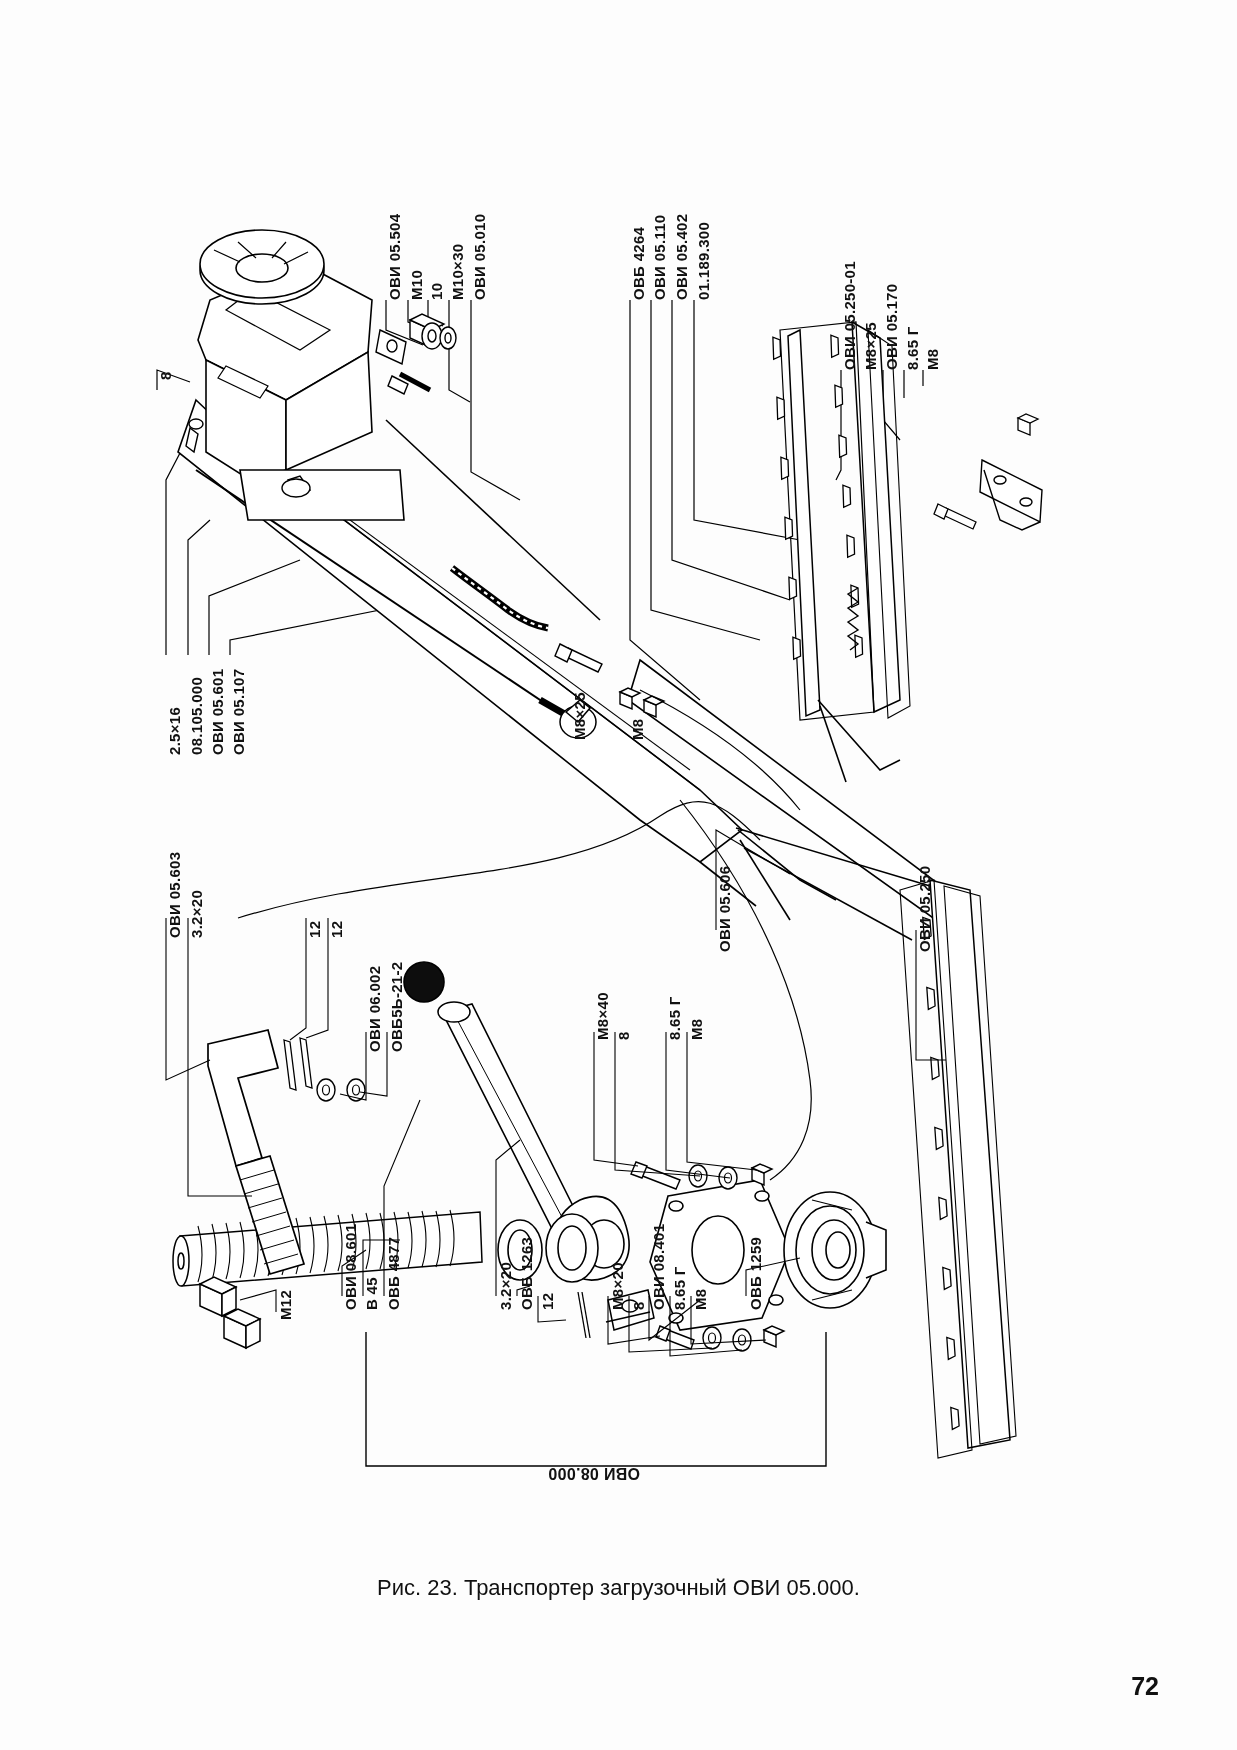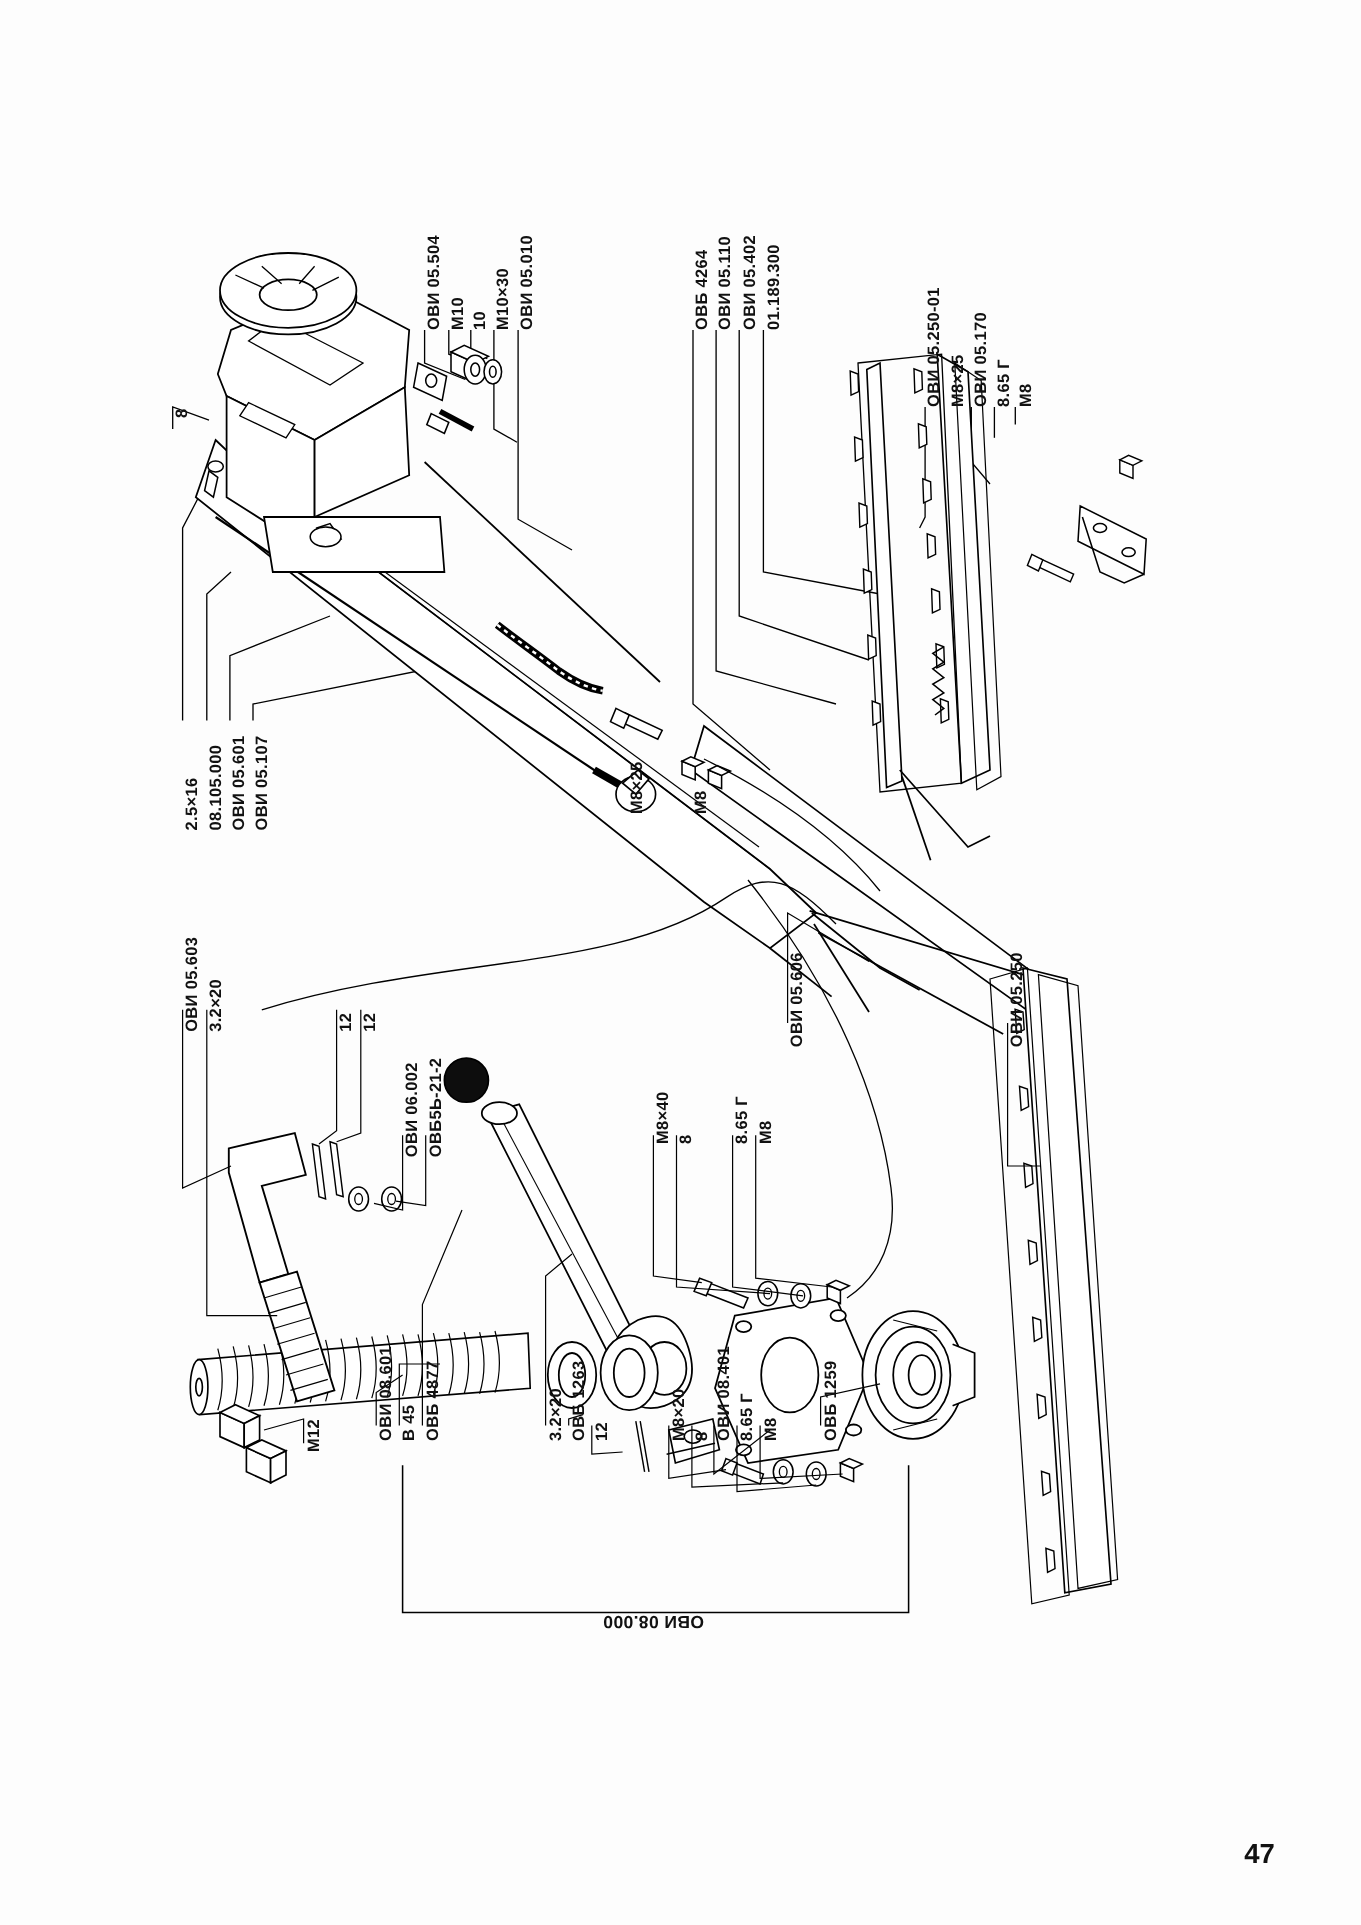--- a/index.html
+++ b/index.html
@@ -549,15 +549,16 @@
     <div class="lbl rot" style="left:609px; top:1310px;">М8×20</div>
     <div class="lbl rot" style="left:630px; top:1310px;">8</div>
     <div class="lbl rot" style="left:650px; top:1310px;">ОВИ 08.401</div>
     <div class="lbl rot" style="left:671px; top:1310px;">8.65 Г</div>
     <div class="lbl rot" style="left:692px; top:1310px;">М8</div>
     <div class="lbl rot" style="left:747px; top:1310px;">ОВБ 1259</div>
 
     <div class="lbl rot180" style="left:640px; top:1482px; font-size:16px;">ОВИ 08.000</div>
   </div>
 
-  <div class="page-number">47</div>
+  <div class="caption">Рис. 23. Транспортер загрузочный ОВИ 05.000.</div>
+  <div class="page-number">72</div>
 
 </div>
 
 </body></html>

